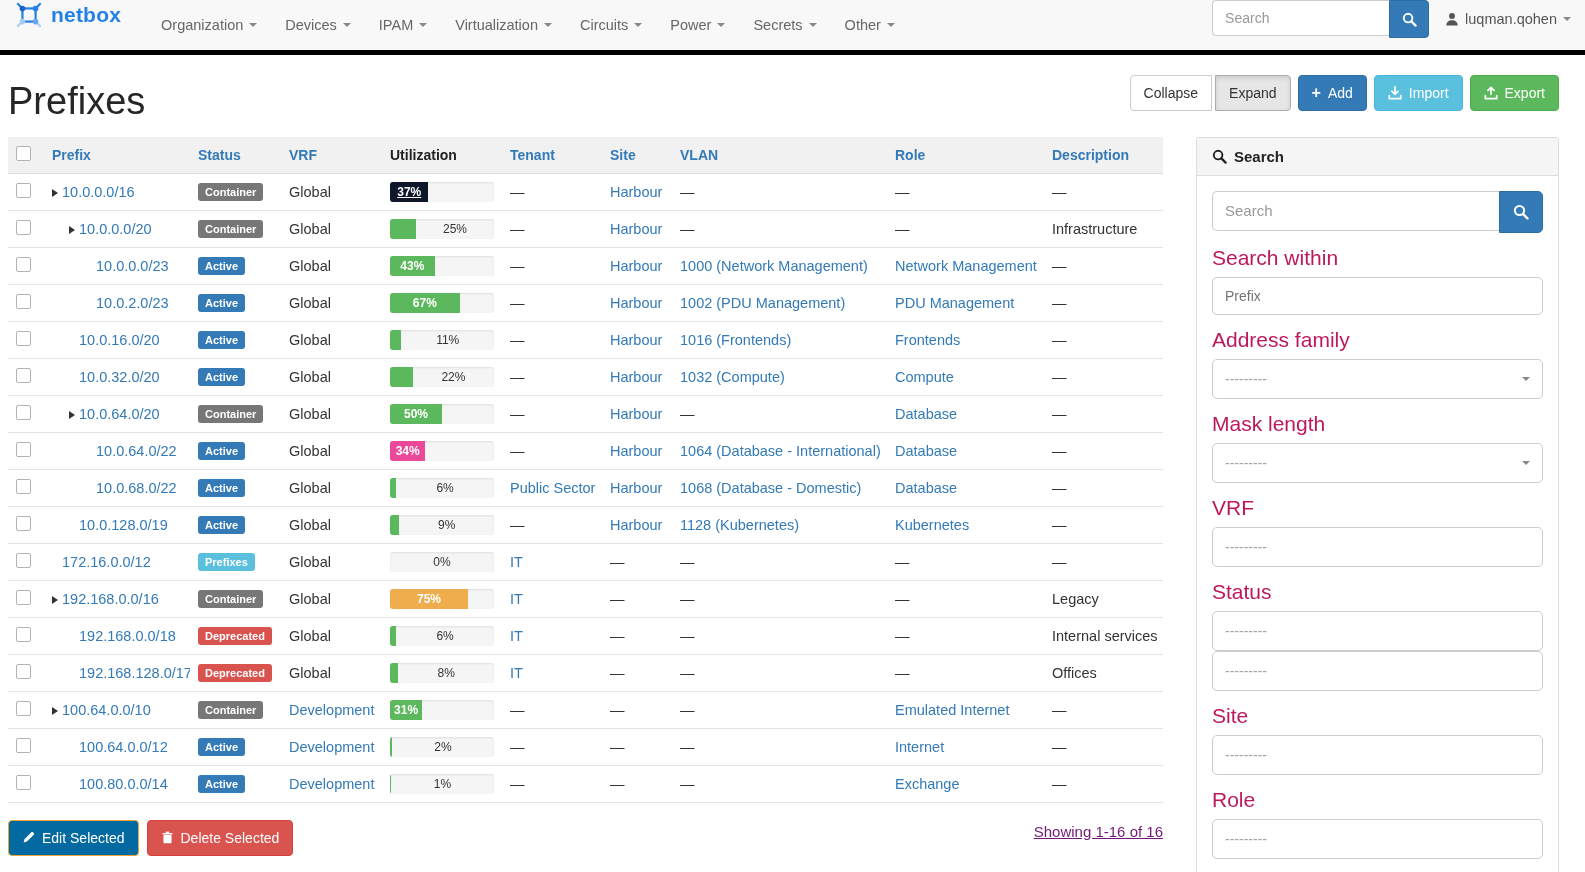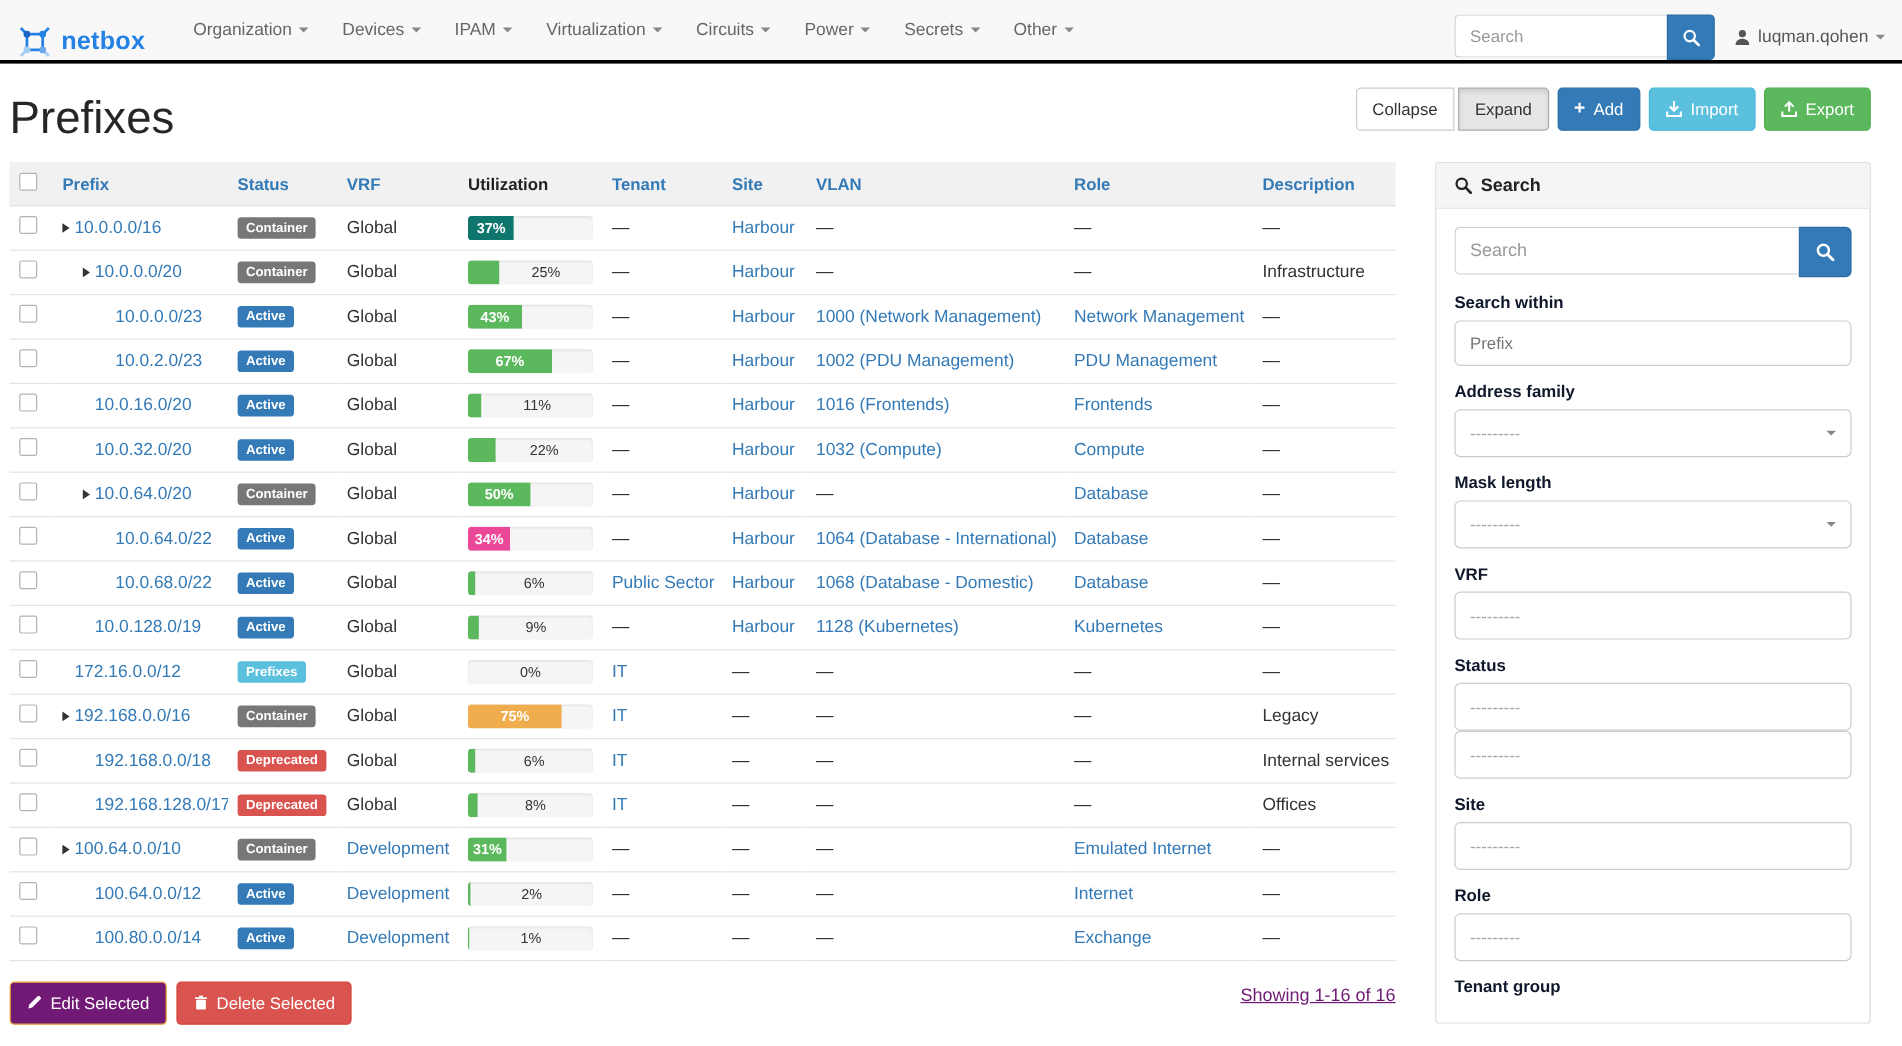--- a/index.html
+++ b/index.html
@@ -1,19 +1,19 @@
 <!DOCTYPE html>
 <html><head>
 <meta charset="utf-8">
 <style>
   html,body{margin:0;padding:0;background:#fff;width:1585px;height:872px;overflow:hidden;
     font-family:"Liberation Sans","DejaVu Sans",sans-serif;color:#333;font-size:14px;}
   a{text-decoration:none;}
   
-  .navbar{height:50px;background:#f8f8f8;border-bottom:3px solid #000000;display:flex;align-items:flex-end;padding:0 14px;}
+  .navbar{height:50px;background:#f8f8f8;border-bottom:5px solid #000000;display:flex;align-items:flex-start;padding:0 14px;}
   .brand{display:flex;align-items:center;gap:7px;margin-right:26px;cursor:pointer;}
   .brand-text{font-size:21px;font-weight:bold;color:#2482e6;letter-spacing:.2px;}
   .nav-menu{display:flex;align-items:center;list-style:none;margin:0;padding:0;}
   .nav-item{padding:0 14px;color:#666;font-size:14.5px;cursor:pointer;display:flex;align-items:center;gap:6px;height:50px;}
   .caret{display:inline-block;width:0;height:0;border-left:4px solid transparent;border-right:4px solid transparent;border-top:4px solid #888;}
   .nav-right{margin-left:auto;display:flex;align-items:center;gap:16px;}
   .nav-search{display:flex;}
   .nav-search input{width:152px;height:34px;border:1px solid #ccc;border-right:none;border-radius:4px 0 0 4px;padding:0 12px;font-size:14px;outline:none;color:#333;}
   .nav-search input::placeholder{color:#999;}
   .btn-search{width:38px;height:36px;background:#337ab7;border:1px solid #2e6da4;border-radius:0 4px 4px 0;display:flex;align-items:center;justify-content:center;cursor:pointer;}
@@ -25,21 +25,21 @@
   .toolbar{margin-top:20px;display:flex;gap:7px;}
   .btn{height:34px;border-radius:4px;font-size:14px;display:inline-flex;align-items:center;gap:7px;padding:0 13px;cursor:pointer;border:1px solid transparent;white-space:nowrap;}
   .btn-group{display:inline-flex;gap:4px;}
   .btn-default{background:#fff;border-color:#ccc;color:#333;}
   .btn-default.active{background:#e6e6e6;border-color:#adadad;box-shadow:inset 0 2px 4px rgba(0,0,0,.12);}
   .btn-group .btn:first-child{border-radius:4px 0 0 4px;}
   .btn-group .btn:last-child{border-radius:0 4px 4px 0;margin-left:-1px;}
   .btn-primary{background:#337ab7;border-color:#2e6da4;color:#fff;}
   .btn-info{background:#5bc0de;border-color:#46b8da;color:#fff;}
   .btn-success{background:#5cb85c;border-color:#4cae4c;color:#fff;}
-  .btn-warning{background:#701a75;border-color:#eea236;color:#fff;}
+  .btn-warning{background:#0369a1;border-color:#eea236;color:#fff;}
   .btn-danger{background:#d9534f;border-color:#d43f3a;color:#fff;}
   
   .content-row{display:flex;gap:33px;align-items:flex-start;}
   .main{width:1155px;flex:0 0 1155px;}
   table{border-collapse:collapse;table-layout:fixed;width:100%;}
   thead th{background:#f1f1f1;text-align:left;font-size:14px;padding:9px 8px;border-bottom:1px solid #ddd;}
   thead th a{color:#337ab7;}
   thead th .th-plain{color:#222;}
   tbody td{padding:8px;border-bottom:1px solid #e4e4e4;font-size:14.5px;height:20px;vertical-align:middle;white-space:nowrap;overflow:hidden;}
   .cb{width:13px;height:13px;border:1px solid #b3b3b3;border-radius:2px;background:#fff;display:inline-block;cursor:pointer;}
@@ -56,21 +56,21 @@
   .bulk-buttons{display:flex;gap:8px;}
   .showing{color:#701a75;font-size:15px;margin-top:3px;text-decoration:underline;}
   
   .sidebar{flex:1;border:1px solid #ddd;border-radius:3px;background:#fff;}
   .panel-heading{background:#f5f5f5;border-bottom:1px solid #ddd;padding:10px 15px;font-weight:bold;font-size:15px;display:flex;align-items:center;gap:7px;border-radius:3px 3px 0 0;color:#222;}
   .panel-body{padding:15px;}
   .side-search{display:flex;margin-bottom:4px;}
   .side-search input{flex:1;height:38px;border:1px solid #ccc;border-right:none;border-radius:5px 0 0 5px;padding:0 12px;font-size:15px;outline:none;min-width:0;}
   .side-search input::placeholder{color:#999;}
   .side-search .btn-search{width:42px;height:40px;border-radius:0 5px 5px 0;}
-  .field-label{font-size:14px;color:#0f172a;margin:13px 0 7px;font-weight:bold;}
+  .field-label{font-size:21px;color:#be185d;margin:13px 0 7px;}
   .field-box{height:38px;border:1px solid #ccc;border-radius:5px;display:flex;align-items:center;padding:0 12px;color:#a5a5a5;font-size:14px;justify-content:space-between;cursor:pointer;background:#fff;}
   .icon{display:inline-flex;align-items:center;justify-content:center;}
 </style>
 </head>
 <body>
 
 <div class="navbar">
   <div class="brand">
     <span class="icon">
       <svg width="30" height="30" viewBox="0 0 32 32">
@@ -218,21 +218,21 @@
             </tr>
           </thead>
         <tbody>
             <tr>
               <td><span class="cb"></span></td>
               <td style="padding-left: 8px;"><span style="display: inline-block; width: 10px;"><span class="tri"></span></span><a class="lnk">10.0.0.0/16</a></td>
               <td><span class="badge" style="background: rgb(119, 119, 119);">Container</span></td>
               <td><span class="plain">Global</span></td>
               <td>
                 <div class="util">
-                  <div class="util-fill" style="width: 37%; background: #0f766e;">37%</div>
+                  <div class="util-fill" style="width: 37%; background: #0f172a; text-decoration: underline;">37%</div>
                   <div class="util-rest"></div>
                 </div>
               </td>
               <td><span class="dash">—</span></td>
               <td><a class="lnk">Harbour</a></td>
               <td><span class="dash">—</span></td>
               <td><span class="dash">—</span></td>
               <td><span class="dash">—</span></td>
             </tr>
             <tr>

